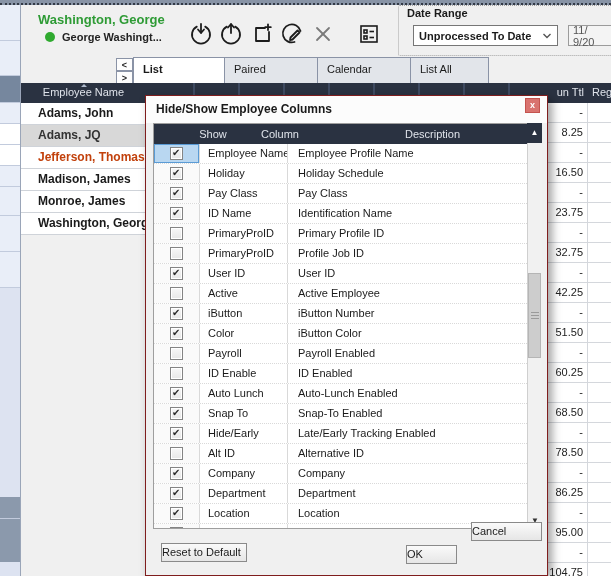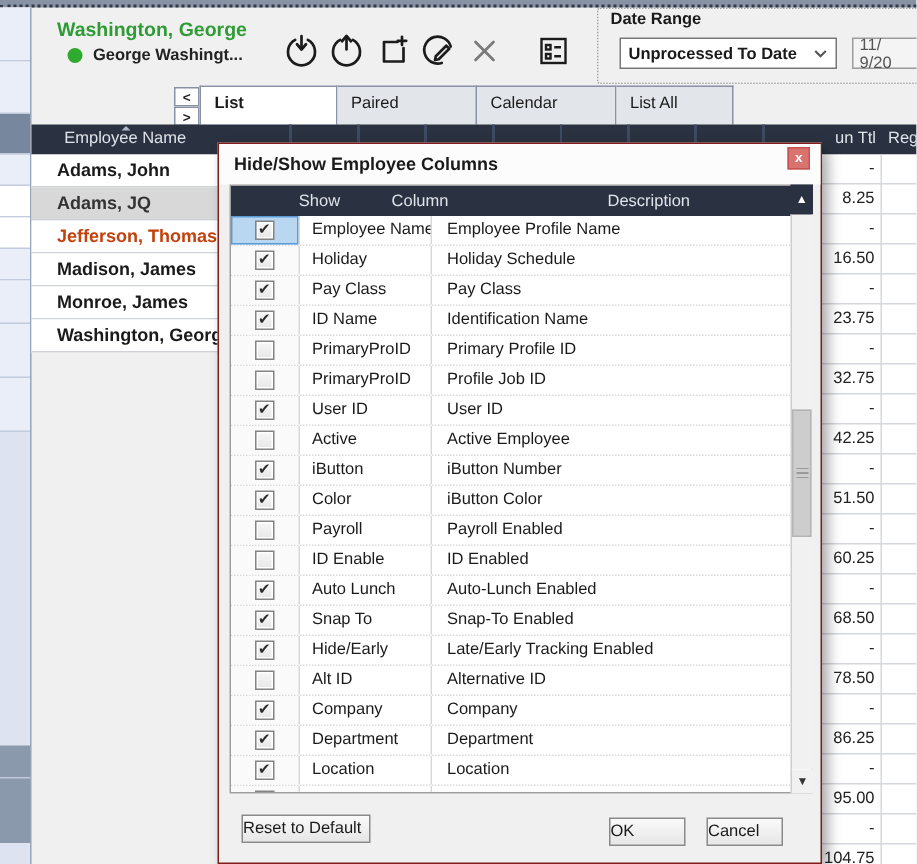--- a/index.html
+++ b/index.html
@@ -104,21 +104,21 @@
   .vs-thumb::after{content:"";position:absolute;left:2px;top:38px;width:8px;height:7px;
             background:repeating-linear-gradient(#9a9a9a 0 1px,transparent 1px 3px);}
   .vs-down{left:0;top:390px;width:15px;height:16px;background:#f1f1f1;color:#333;font-size:8px;
            text-align:center;line-height:16px;cursor:pointer;border-left:1px solid #cfcfcf;box-sizing:border-box;}
 
   .dlg-btn{height:19px;box-sizing:border-box;border:1px solid #8a8a8a;
            background:linear-gradient(#fafafa,#e6e6e6);font-size:11px;font-family:"Liberation Sans",sans-serif;
            cursor:pointer;line-height:17px;}
   .btn-reset{left:15px;top:447px;width:86px;}
   .btn-ok{left:260px;top:449px;width:51px;}
-  .btn-cancel{left:325px;top:449px;width:51px;}
+  .btn-cancel{left:325px;top:426px;width:71px;}
 </style>
 </head>
 <body>
 
 <div class="abs top-strip"></div>
 
 <div class="abs left-strip">
   <div class="cell c-light" style="height:36px"></div>
   <div class="cell c-light" style="height:35px"></div>
   <div class="cell c-slate" style="height:27px"></div>

